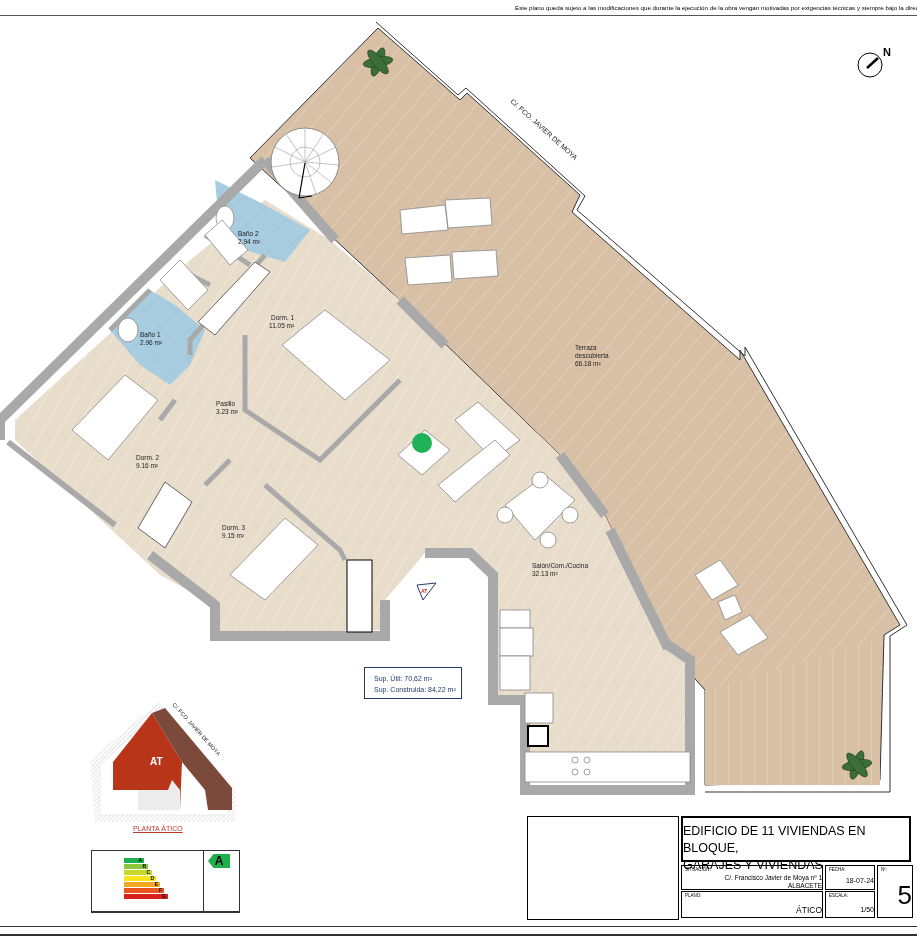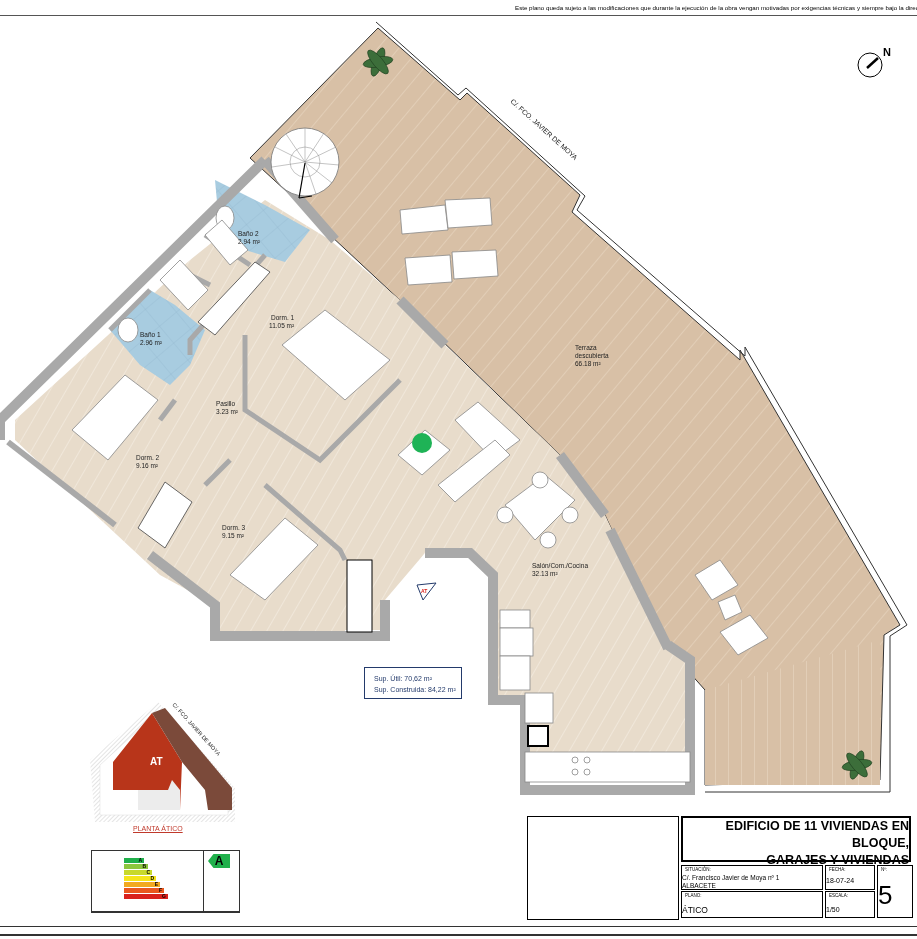--- a/index.html
+++ b/index.html
@@ -8,24 +8,24 @@
   .disclaimer { position:absolute; left:515px; top:4px; font-size:6.2px; white-space:nowrap; color:#000; }
   .top-rule { position:absolute; left:0; top:15px; width:917px; height:1px; background:#555; }
   .surf-box { position:absolute; left:364px; top:667px; width:98px; height:32px; border:1px solid #233a6b; background:#fff; font-size:7px; color:#233a6b; padding:5px 0 0 9px; box-sizing:border-box; line-height:11px; }
   .legend-label { position:absolute; left:133px; top:825px; font-size:7px; color:#c0392b; text-decoration:underline; }
   .energy { position:absolute; left:91px; top:850px; width:147px; height:60px; border:1px solid #333; border-bottom:2px solid #333; background:#fff; }
   .energy .sep { position:absolute; left:111px; top:0; width:1px; height:60px; background:#333; }
   .energy .bar { position:absolute; height:5px; font-size:5px; line-height:5px; color:#000; padding-left:2px; box-sizing:border-box; font-weight:bold; text-align:right; padding-right:2px; }
   .energy .rating { position:absolute; left:116px; top:3px; width:22px; height:14px; background:#20b04b; color:#000; font-weight:bold; font-size:12px; text-align:center; line-height:14px; clip-path:polygon(25% 0,100% 0,100% 100%,25% 100%,0 50%); }
   .titleblock { position:absolute; left:527px; top:816px; width:388px; height:104px; }
   .tb-left { position:absolute; left:0; top:0; width:150px; height:102px; border:1px solid #000; }
-  .tb-title { position:absolute; left:154px; top:0; width:230px; height:46px; border:2px solid #000; font-weight:bold; font-size:12.5px; text-align:right; line-height:17px; box-sizing:border-box; }
+  .tb-title { position:absolute; left:154px; top:0; width:230px; height:46px; border:2px solid #000; font-weight:normal; font-size:12.5px; text-align:left; line-height:17px; padding-top:5px; box-sizing:border-box; }
   .tb-cell { position:absolute; border:1px solid #000; box-sizing:border-box; }
   .tb-cell .lbl { position:absolute; left:3px; top:1px; font-size:4.5px; color:#000; }
-  .tb-cell .val { position:absolute; left:0; right:0; text-align:left; font-size:7px; }
+  .tb-cell .val { position:absolute; left:0; right:0; text-align:right; font-size:7px; }
   .bottom-rule1 { position:absolute; left:0; top:926px; width:917px; height:1px; background:#333; }
   .bottom-rule2 { position:absolute; left:0; top:934px; width:917px; height:2px; background:#333; }
   .room-label { font-size:6.5px; fill:#222; font-family:"Liberation Sans", sans-serif; }
   .street { font-size:7px; fill:#222; font-family:"Liberation Sans", sans-serif; }
 </style>
 </head>
 <body>
 
 <div class="disclaimer">Este plano queda sujeto a las modificaciones que durante la ejecución de la obra vengan motivadas por exigencias técnicas y siempre bajo la dirección facultativa</div>
 <div class="top-rule"></div>

